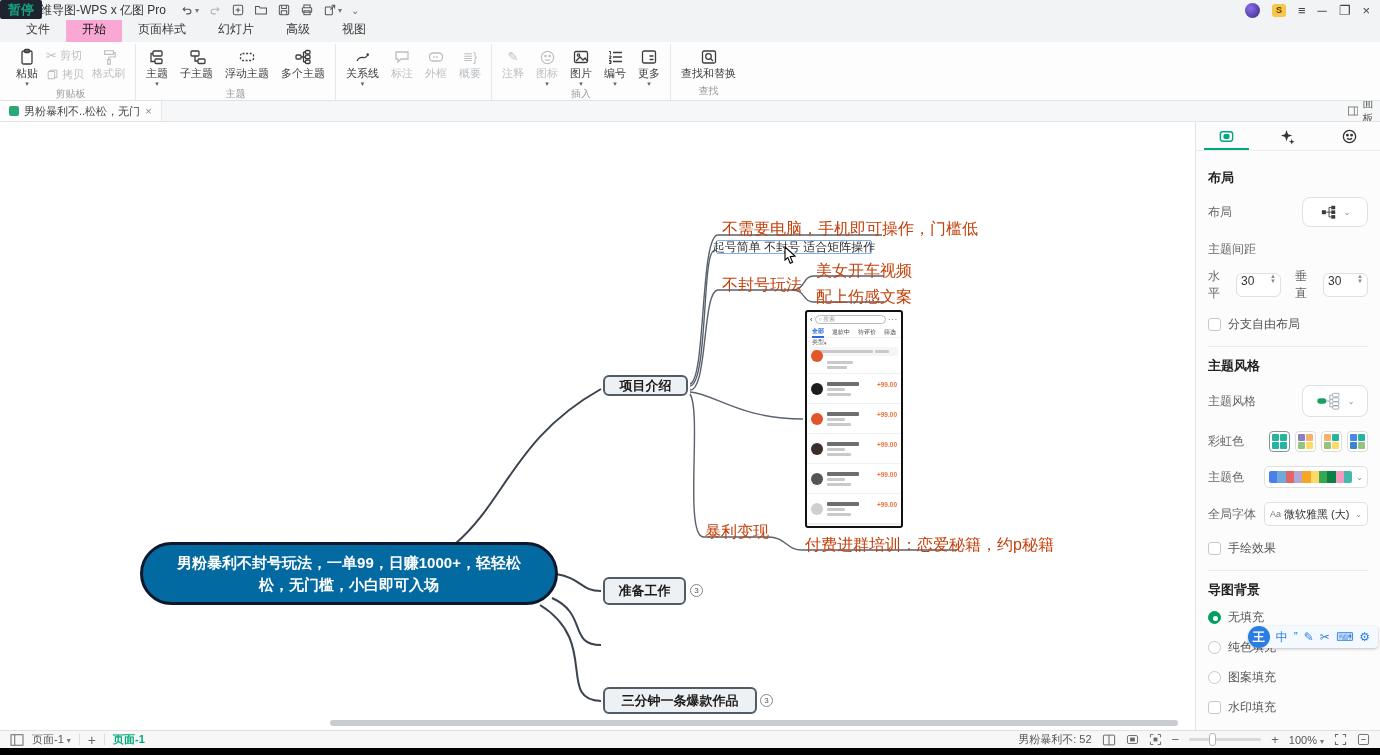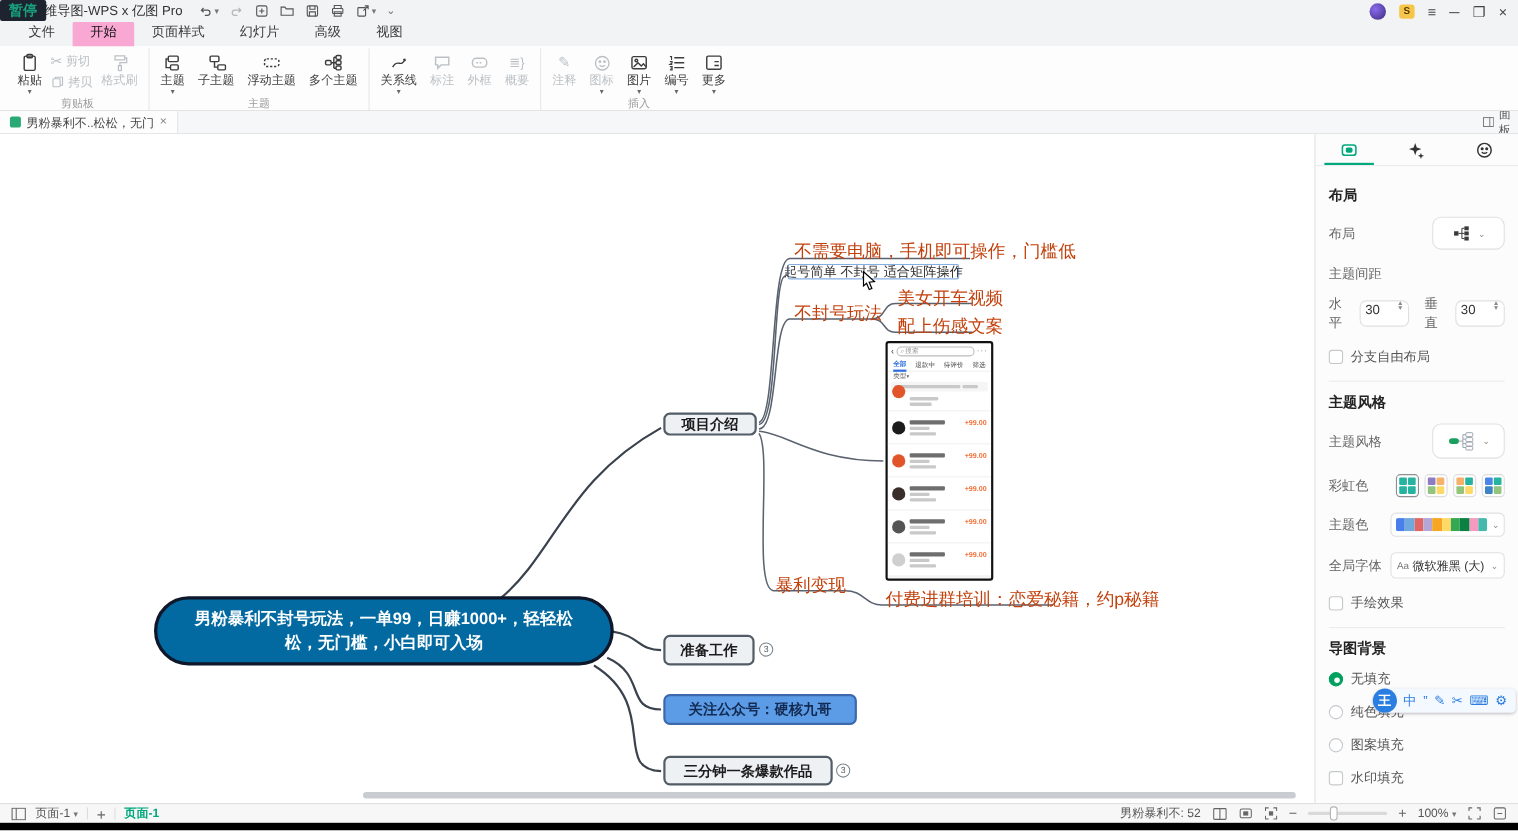--- a/index.html
+++ b/index.html
@@ -377,20 +377,35 @@
                 <path d="M9.5 8 h4 M9.5 11.5 h4"></path>
               </svg>
             </span>
           <span>更多</span>
           <span class="carrow">▾</span>
         </div>
       </div>
       <div class="rglabel">插入</div>
     </div>
 
+    <div class="rgroup">
+      <div class="rbtns">
+        <div class="rbtn">
+          <span class="ric">
+              <svg width="18" height="18" viewBox="0 0 18 18" fill="none" stroke="currentColor" stroke-width="1.3">
+                <rect x="2.5" y="3" width="13" height="12" rx="1.5"></rect>
+                <circle cx="8.5" cy="8.5" r="2.8"></circle>
+                <path d="M10.6 10.6 L13 13"></path>
+              </svg>
+            </span>
+          <span>查找和替换</span>
+        </div>
+      </div>
+      <div class="rglabel">查找</div>
+    </div>
   </div>
 
   <div class="dtabrow">
     <div class="dtab">
       <span class="dtab-ico"></span>
       <span>男粉暴利不..松松，无门</span>
       <span class="dtab-close">×</span>
     </div>
     <div class="panelbox">
       <svg width="13" height="12" viewBox="0 0 18 16" fill="none" stroke="#666" stroke-width="1.3">
@@ -420,21 +435,20 @@
           <path d="M 690 272 C 702 290, 684 412, 703 415 L 768 415"></path>
           <path d="M 768 415 C 786 415, 786 428, 802 428 L 957 428"></path>
         </g>
       </svg>
 
       <div class="node central">男粉暴利不封号玩法，一单99，日赚1000+，轻轻松松，无门槛，小白即可入场</div>
 
       <div class="node gnode n-intro">项目介绍</div>
       <div class="node gnode n-prep">准备工作</div>
       <div class="badge" style="left:690px; top:462px;">3</div>
-      <div class="node n-acct">关注公众号：硬核九哥</div>
       <div class="node gnode n-three">三分钟一条爆款作品</div>
       <div class="badge" style="left:760px; top:572px;">3</div>
 
       <div class="lab" style="left:722px; top:97px;">不需要电脑，手机即可操作，门槛低</div>
       <div class="sel-box">起号简单 不封号 适合矩阵操作</div>
       <div class="lab" style="left:722px; top:153px;">不封号玩法</div>
       <div class="lab" style="left:816px; top:139px;">美女开车视频</div>
       <div class="lab" style="left:816px; top:165px;">配上伤感文案</div>
       <div class="lab" style="left:705px; top:400px;">暴利变现</div>
       <div class="lab" style="left:805px; top:413px;">付费进群培训：恋爱秘籍，约p秘籍</div>

